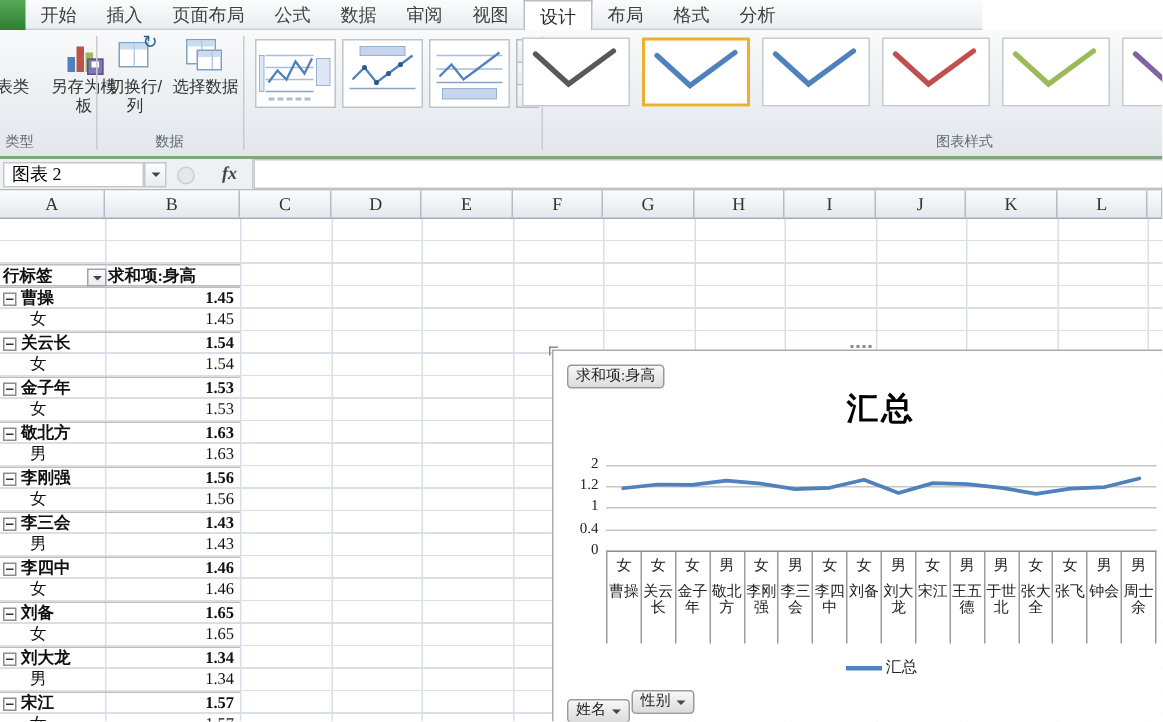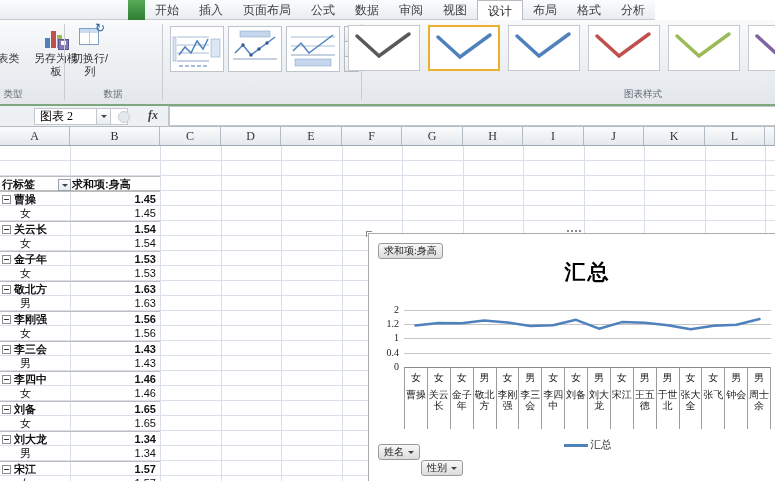--- a/index.html
+++ b/index.html
@@ -1,21 +1,21 @@
 <!DOCTYPE html>
 <html><head>
 <meta charset="utf-8">
 <style>
   * { margin:0; padding:0; box-sizing:border-box; }
   body { font-family:"Liberation Sans", sans-serif; background:#fff; }
   #app { position:relative; width:775px; height:481px; overflow:hidden; background:#fff; }
 
   
   .tabs-row { position:absolute; left:0; top:0; width:655px; height:20px;
-    background:linear-gradient(#fbfcfd,#e9edf1); border-bottom:1px solid #c8ccd1; display:flex;justify-content:flex-end; }
+    background:linear-gradient(#fbfcfd,#e9edf1); border-bottom:1px solid #c8ccd1; display:flex; }
   .file-corner { width:17px; height:20px; background:linear-gradient(#57ab57,#2e7d33); }
   .tab { height:20px; line-height:20px; padding:0 10px; font-size:12px; color:#3f3f3f; white-space:nowrap; }
   .tab.active { background:#fff; border:1px solid #b9bdc3; border-bottom:none; color:#2a2a2a; }
 
   
   .ribbon-body { position:absolute; left:0; top:20px; width:775px; height:84px;
     background:linear-gradient(#f8fafb,#eceff2 55%,#e3e7ec); overflow:hidden; }
   .group-sep { position:absolute; top:4px; height:76px; width:1px; background:#c8ccd1; }
   .group-label { position:absolute; top:68px; height:14px; font-size:9.5px; color:#5f6a72; text-align:center; }
   .rib-btn { position:absolute; top:4px; height:62px; display:flex; flex-direction:column; align-items:center;
@@ -37,41 +37,41 @@
   .tri-down { width:0; height:0; border-left:3px solid transparent; border-right:3px solid transparent; border-top:4px solid #5a6470; }
   .more-stack { display:flex; flex-direction:column; align-items:center; }
   .more-stack .line { width:7px; height:1px; background:#5a6470; margin-bottom:1px; }
   .swatch { position:absolute; top:5px; width:72px; height:46px; background:#fff; border:1px solid #c6cacf; }
   .swatch.selected { border:2px solid #edaf2f; }
   .green-line { position:absolute; left:0; top:104px; width:775px; height:2px; background:#7fa77f; }
 
   
   .formula-row { position:absolute; left:0; top:106px; width:775px; height:21px; background:#eef1f4; border-bottom:1px solid #b5bac0; }
   .name-box { position:absolute; left:2px; top:2px; width:94px; height:17px; background:#fff; border:1px solid #c3c8ce;
-    font-size:12px; line-height:15px; padding-left:5px; font-family:"Liberation Serif",serif;margin-left:32px; }
+    font-size:12px; line-height:15px; padding-left:5px; font-family:"Liberation Serif",serif; }
   .name-dd { position:absolute; left:96px; top:2px; width:15px; height:17px; background:linear-gradient(#fdfdfe,#e8ecf0);
     border:1px solid #c3c8ce; display:flex; align-items:center; justify-content:center; }
   .circle-btn { position:absolute; left:118px; top:5px; width:12px; height:12px; border-radius:50%;
     background:#e4e8ec; border:1px solid #c9ced4; }
   .fx { position:absolute; left:148px; top:2px; font-family:"Liberation Serif",serif; font-style:italic;
     font-weight:bold; font-size:12px; color:#444; }
   .fx-sep { position:absolute; left:168px; top:0; width:1px; height:21px; background:#c3c8ce; }
   .formula-input { position:absolute; left:169px; top:0; width:606px; height:20px; background:#fff; border:1px solid #c3c8ce; border-right:none; }
 
   
   .col-headers { position:absolute; left:0; top:127px; width:775px; height:19px; background:linear-gradient(#fafbfc,#e4e9ef);
     border-bottom:1px solid #9fa9b6; }
   .col-cell { position:absolute; top:0; height:18px; border-right:1px solid #b2bcc7; text-align:center;
     font-family:"Liberation Serif",serif; font-size:12px; color:#333; line-height:18px; }
   .grid { position:absolute; left:0; top:146px; width:775px; height:335px;
     background:repeating-linear-gradient(to bottom, transparent 0 14px, #d9dfe8 14px 15px); }
   .vline { position:absolute; top:0; width:1px; height:335px; background:#d9dfe8; }
 
   
-  .pivot-row { position:absolute; left:0; width:160px; height:15px; font-family:Liberation Sans, sans-serif; font-size:11px; line-height:15px; color:#111; }
+  .pivot-row { position:absolute; left:0; width:160px; height:15px; font-family:Liberation Serif, serif; font-size:11px; line-height:15px; color:#111; }
   .pivot-row .label { position:absolute; left:2px; white-space:nowrap; }
   .pivot-row .value { position:absolute; left:72px; width:84px; text-align:right; }
   .pivot-row.bold { font-weight:bold; border-top:1px solid #bdbdbd; }
   .pivot-row.header { font-weight:bold; border-top:1px solid #bdbdbd; border-bottom:1px solid #bdbdbd; }
   .pivot-row.sub .label { left:20px; }
   .collapse-box { position:absolute; left:2px; top:3px; width:9px; height:9px; border:1px solid #8c8c8c; background:#fff; }
   .collapse-box::after { content:""; position:absolute; left:1px; top:3px; width:5px; height:1px; background:#333; }
   .hdr-dd { position:absolute; left:58px; top:2px; width:13px; height:12px; background:linear-gradient(#fdfdfe,#e8ecf0);
     border:1px solid #9aa2ab; display:flex; align-items:center; justify-content:center; }
   .tri-sm { width:0; height:0; border-left:3px solid transparent; border-right:3px solid transparent; border-top:3px solid #444; }
@@ -146,20 +146,27 @@
     <div class="group-sep" style="left:64px;"></div>
 
     <div class="rib-btn" style="left:67px; width:46px;">
       <span class="rib-ico">
         <i class="mini-table"></i>
           <span class="swap-glyph">↻</span>
       </span>
       <span>切换行/列</span>
     </div>
 
+    <div class="rib-btn" style="left:114px; width:46px;">
+      <span class="rib-ico">
+        <i class="mini-table" style="left:0; top:2px;"></i>
+        <i class="mini-table" style="left:7px; top:9px; width:17px; height:14px;"></i>
+      </span>
+      <span>选择数据</span>
+    </div>
 
     <div class="group-sep" style="left:162px;"></div>
 
     <div class="thumb" style="left:170px;">
       <svg width="52" height="44" viewBox="0 0 52 44">
         <line x1="6" y1="10" x2="38" y2="10" stroke="#aabdd6" stroke-width="1"></line>
         <line x1="6" y1="18" x2="38" y2="18" stroke="#aabdd6" stroke-width="1"></line>
         <line x1="6" y1="26" x2="38" y2="26" stroke="#aabdd6" stroke-width="1"></line>
         <line x1="6" y1="34" x2="38" y2="34" stroke="#8ba3c0" stroke-width="1"></line>
         <rect x="2" y="10" width="3" height="24" fill="#dce6f4" stroke="#7da0c4" stroke-width="0.5"></rect>
@@ -464,18 +471,18 @@
         <div class="cat-cell">
           <div class="cat-gender">男</div>
           <div class="cat-name">周士余</div>
         </div>
       </div>
     <div class="legend">
       <span class="lg-line" style="background: rgb(79, 129, 189);"></span>
       <span class="lg-text">汇总</span>
     </div>
     <div id="axisBtns">
-        <div class="field-btn" style="left: 9px; top: 210px;">姓名<i class="tri-sm"></i></div>
+        <div class="field-btn" style="left: 9px; top: 232px;">姓名<i class="tri-sm"></i></div>
         <div class="field-btn" style="left: 52px; top: 226px;">性别<i class="tri-sm"></i></div>
       </div>
   </div>
 
 </div>
 
 </body></html>

